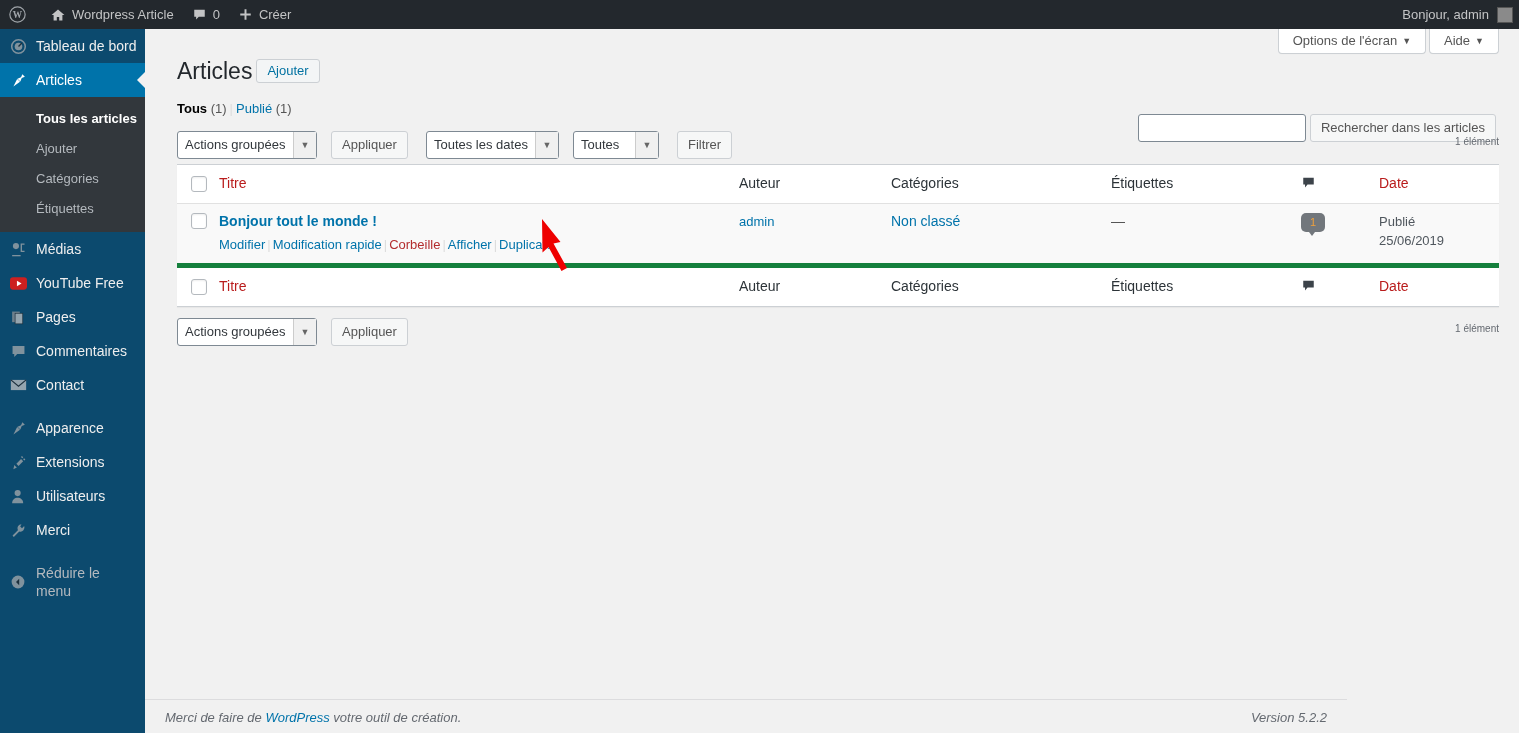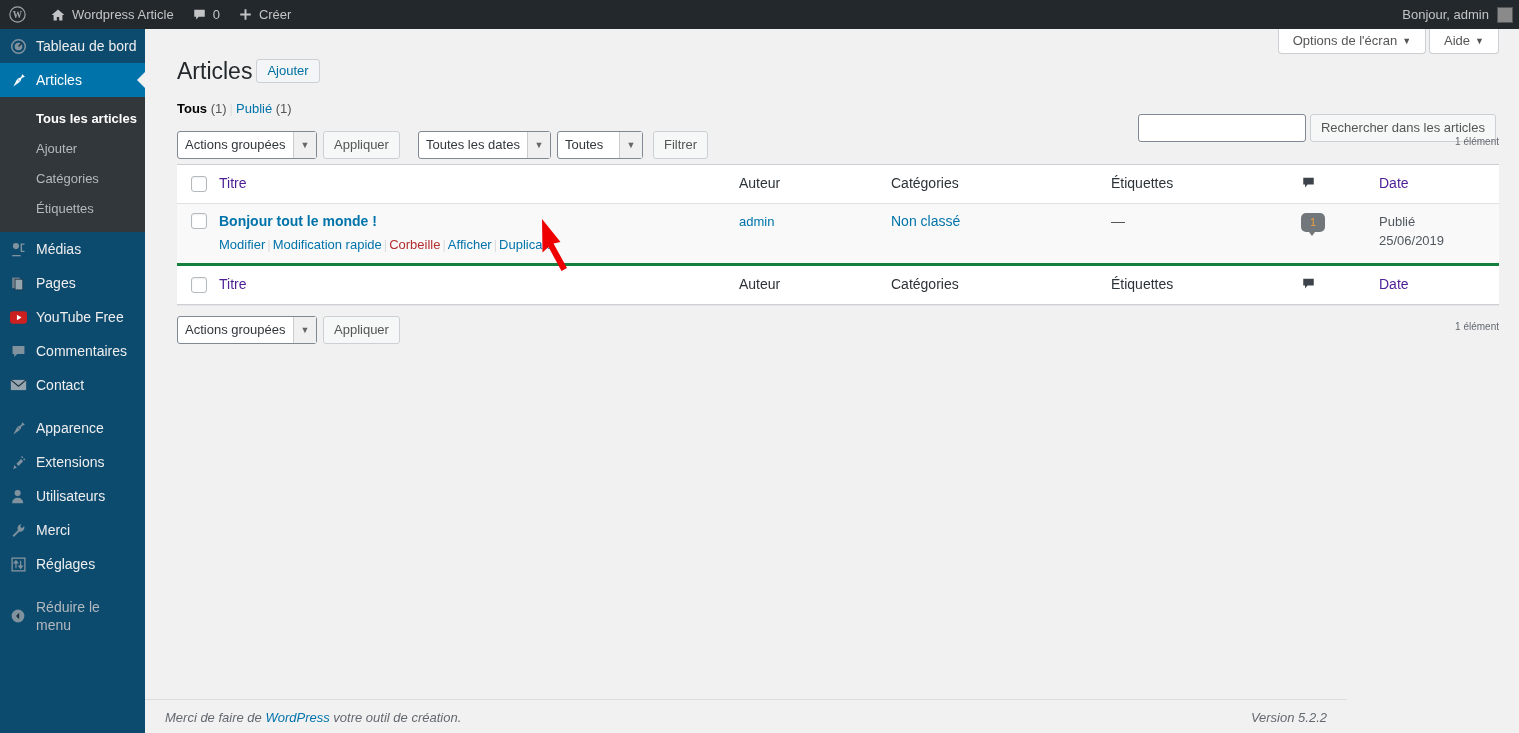--- a/index.html
+++ b/index.html
@@ -144,21 +144,21 @@
   }
   .search-submit { margin-left: 4px; }
 
   
   .tablenav {
     display: flex; align-items: center;
     height: 30px; margin: 11px 0 4px 0;
     position: relative;
   }
   .tablenav.bottom { margin-top: 10px; }
-  .select-wrap { position: relative; display: inline-block; margin-right: 6px; }
+  .select-wrap { position: relative; display: inline-block; margin-right: 14px; }
   select.wp-select {
     -webkit-appearance: none; appearance: none;
     background: #fff; border: 1px solid #7e8993;
     border-radius: 3px; height: 28px;
     padding: 0 30px 0 7px;
     font-size: 13px; color: #32373c;
     font-family: "Liberation Sans", sans-serif;
     cursor: pointer; line-height: 26px;
   }
   .select-arrow {
@@ -189,25 +189,25 @@
     text-align: left; font-weight: 400;
     vertical-align: top;
   }
   thead th, tfoot th {
     padding: 10px 10px 10px 0;
     font-size: 14px; color: #2c3338;
     border-bottom: 1px solid #e1e1e1;
     background: #fff;
   }
   tfoot th { border-bottom: none; border-top: 1px solid #e1e1e1; }
-  thead th a, tfoot th a { color: #4c1d95; text-decoration: none; cursor: pointer; }
+  thead th a, tfoot th a { color: #b91c1c; text-decoration: none; cursor: pointer; }
   tbody td {
     padding: 8px 10px 8px 0;
     font-size: 14px; line-height: 1.4;
-    border-bottom: 3px solid #15803d;
+    border-bottom: 5px solid #15803d;
   }
   tbody tr { background: #f9f9f9; }
   .col-cb { width: 42px; padding-left: 14px !important; }
   .col-title { width: 520px; }
   .col-author { width: 152px; }
   .col-cats { width: 220px; }
   .col-tags { width: 190px; }
   .col-comments { width: 78px; }
   .col-date { width: auto; }
 
@@ -349,42 +349,42 @@
       <svg width="17" height="17" viewBox="0 0 20 20">
           <circle cx="7" cy="6" r="3.6" fill="#a7aaad"></circle>
           <path d="M12.5 3 h1.6 v10 h-1.6 z M14.1 3 h3 v1.5 h-3 z M14.1 11.5 h3 v1.5 h-3 z" fill="#a7aaad"></path>
           <path d="M2.5 16.5 h10 v1.5 h-10 z" fill="#a7aaad"></path>
         </svg>
     </span>
     <span class="mi-label">Médias</span>
   </div>
 
   <div class="menu-item">
-    <span class="mi-icon">
-      <svg width="17" height="17" viewBox="0 0 20 20">
-          <rect x="2.5" y="3" width="9" height="12.5" fill="#8f9296"></rect>
-          <rect x="6" y="5" width="9" height="12.5" fill="#c3c4c5" stroke="#23282d" stroke-width="0.8"></rect>
-        </svg>
-    </span>
-    <span class="mi-label">Pages</span>
-  </div>
-
-  <div class="menu-item">
     <span class="mi-icon" style="opacity:1;">
       <svg width="17" height="13" viewBox="0 0 22 16">
           <rect x="0" y="0" width="22" height="16" rx="4" fill="#cc2020"></rect>
           <path d="M9 4.3 L15 8 L9 11.7 Z" fill="#fff"></path>
         </svg>
     </span>
     <span class="mi-label">YouTube Free</span>
   </div>
 
   <div class="menu-item">
     <span class="mi-icon">
       <svg width="17" height="17" viewBox="0 0 20 20">
+          <rect x="2.5" y="3" width="9" height="12.5" fill="#8f9296"></rect>
+          <rect x="6" y="5" width="9" height="12.5" fill="#c3c4c5" stroke="#23282d" stroke-width="0.8"></rect>
+        </svg>
+    </span>
+    <span class="mi-label">Pages</span>
+  </div>
+
+  <div class="menu-item">
+    <span class="mi-icon">
+      <svg width="17" height="17" viewBox="0 0 20 20">
           <path d="M3 3.5 h14 v9.5 h-8.5 l-3.5 3.5 v-3.5 h-2 z" fill="#a7aaad"></path>
         </svg>
     </span>
     <span class="mi-label">Commentaires</span>
   </div>
 
   <div class="menu-item">
     <span class="mi-icon">
       <svg width="17" height="14" viewBox="0 0 20 16">
           <rect x="1" y="2" width="18" height="12" fill="#c3c4c5"></rect>
@@ -428,30 +428,20 @@
 
   <div class="menu-item">
     <span class="mi-icon">
       <svg width="17" height="17" viewBox="0 0 20 20">
           <path d="M13.5 2.5 a4.8 4.8 0 0 0 -4.2 7.1 L3 16 l1.5 1.5 l6.4-6.3 a4.8 4.8 0 0 0 5.8-6.4 l-2.6 2.6 l-2.1-2.1 z" fill="#a7aaad"></path>
         </svg>
     </span>
     <span class="mi-label">Merci</span>
   </div>
 
-  <div class="menu-item">
-    <span class="mi-icon">
-      <svg width="17" height="17" viewBox="0 0 20 20">
-          <rect x="2.5" y="2.5" width="15" height="15" fill="none" stroke="#a7aaad" stroke-width="1.6"></rect>
-          <path d="M7 14.5 v-9 M7 5.5 l-2 2.5 h4 z" fill="#a7aaad" stroke="#a7aaad" stroke-width="1.4"></path>
-          <path d="M12.5 5.5 v9 M12.5 14.5 l-2-2.5 h4 z" fill="#a7aaad" stroke="#a7aaad" stroke-width="1.4"></path>
-        </svg>
-    </span>
-    <span class="mi-label">Réglages</span>
-  </div>
 
   <div class="menu-sep"></div>
 
 
   <div class="menu-item collapse-item">
     <span class="mi-icon">
       <svg width="16" height="16" viewBox="0 0 20 20">
           <circle cx="10" cy="10" r="8" fill="#a7aaad"></circle>
           <path d="M11.5 6 L7.5 10 L11.5 14 Z" fill="#23282d"></path>
         </svg>

